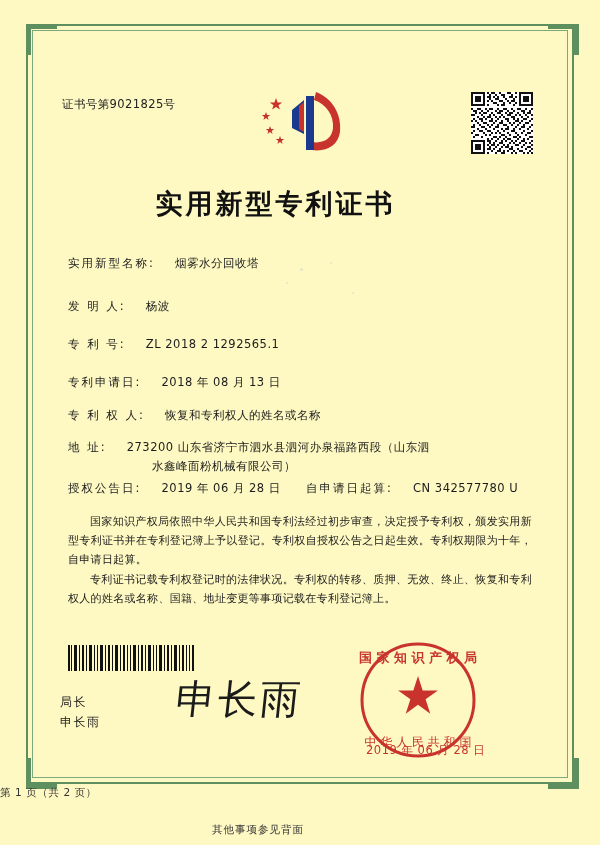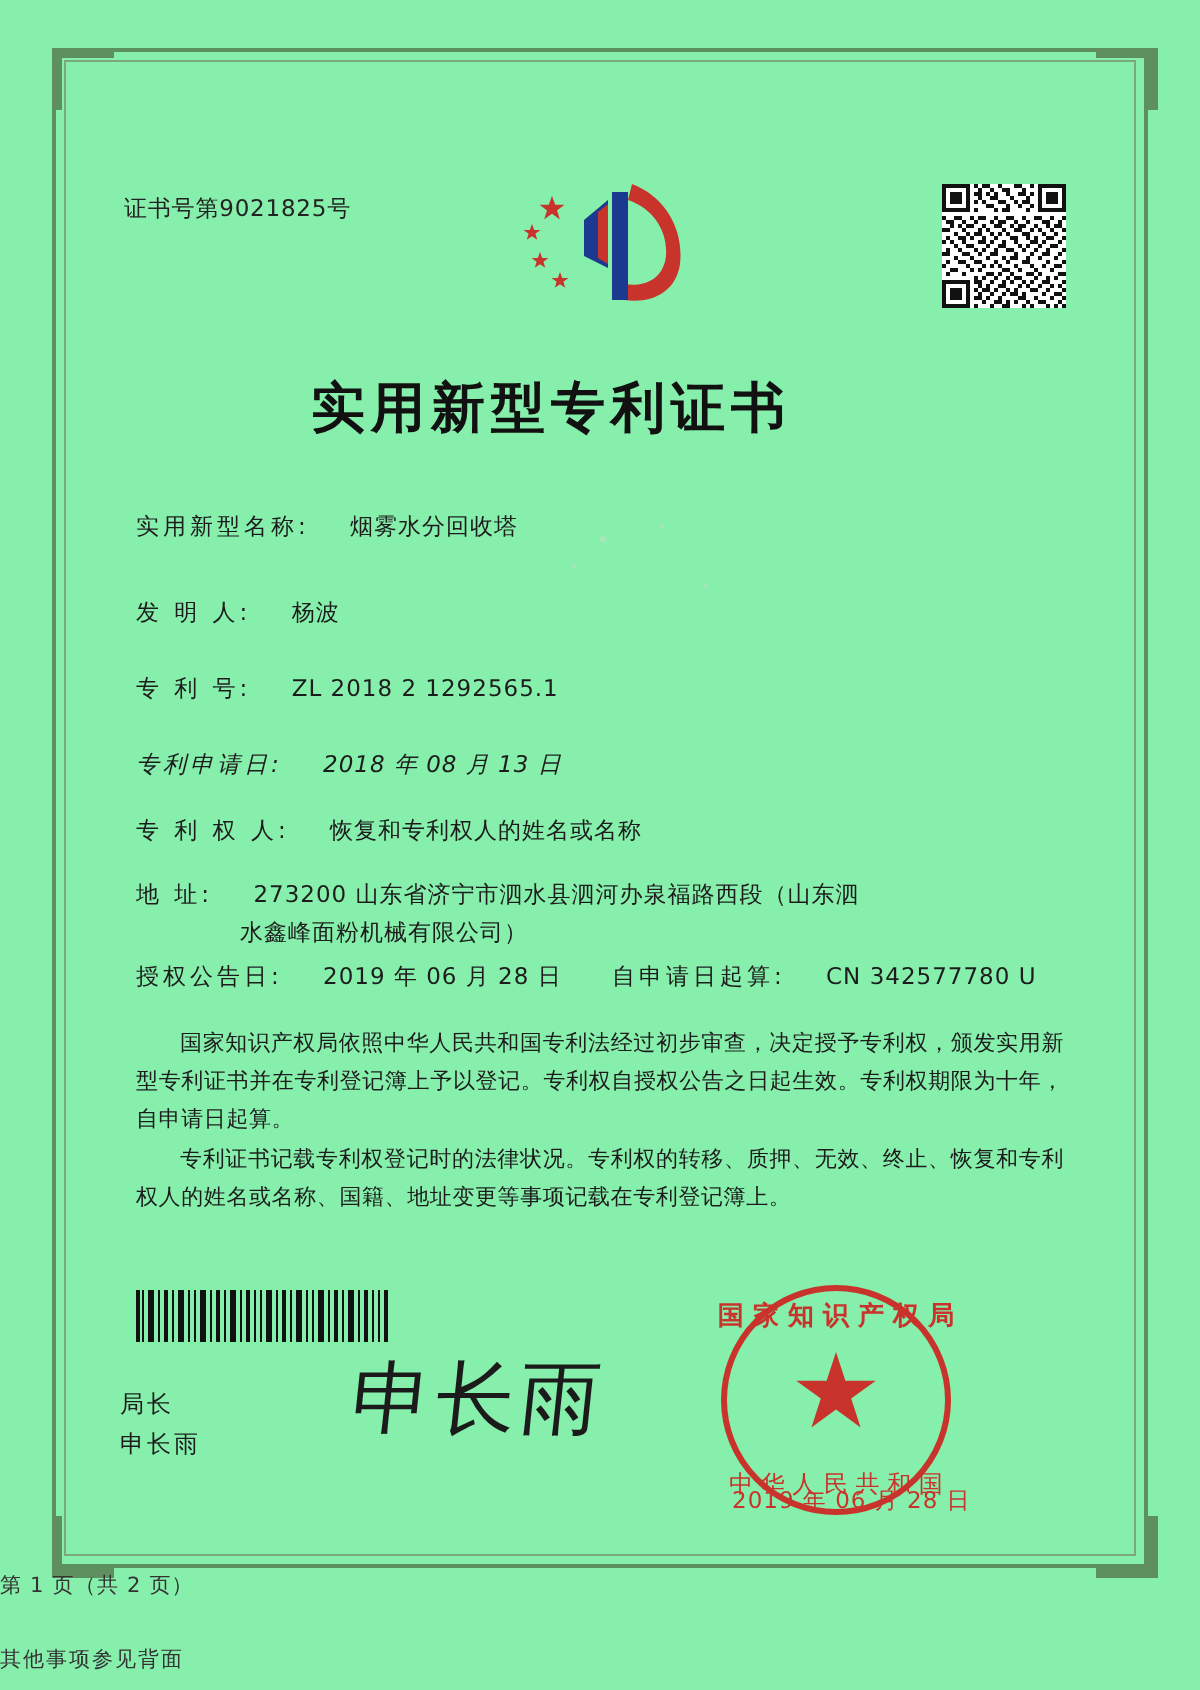--- a/index.html
+++ b/index.html
@@ -14,21 +14,21 @@
     color: #1a1a1a;
     position: relative;
     overflow: hidden;
   }
 
   .page {
     position: absolute;
     left: 0; top: 0;
     width: 600px;
     height: 845px;
-    background: #86efac;
+    background: #fef9c3;
   }
 
   
   .frame-outer {
     position: absolute;
     left: 26px; top: 24px;
     width: 548px; height: 760px;
     box-sizing: border-box;
     border: 2px solid #5d8f5f;
   }
@@ -101,24 +101,24 @@
     letter-spacing: 2px;
   }
   .field .val {
     display: inline-block;
     letter-spacing: 0.5px;
   }
 
   .f-name   { top: 256px; }
   .f-inv    { top: 299px; }
   .f-patno  { top: 337px; }
-  .f-appdate{ top: 375px; font-style: italic; }
+  .f-appdate{ top: 375px; }
   .f-owner  { top: 408px; }
   .f-addr   { top: 440px; }
-  .f-addr2  { top: 459px; left: 120px; }
+  .f-addr2  { top: 459px; left: 152px; }
   .f-grant  { top: 481px; }
   .f-grantno{ top: 481px; left: 306px; }
 
   
   .para {
     position: absolute;
     left: 68px;
     width: 464px;
     font-size: 11px;
     line-height: 19px;
@@ -180,20 +180,21 @@
     width: 600px;
     text-align: left;
     font-size: 10.5px;
     color: #333;
     letter-spacing: 0.6px;
   }
   .footer-note {
     position: absolute;
     left: 0; top: 823px;
     width: 516px;
+    text-align: center;
     font-size: 10.5px;
     color: #333;
     letter-spacing: 1px;
   }
 
   
   .speck {
     position: absolute;
     background: #cfd8cf;
     border-radius: 50%;

